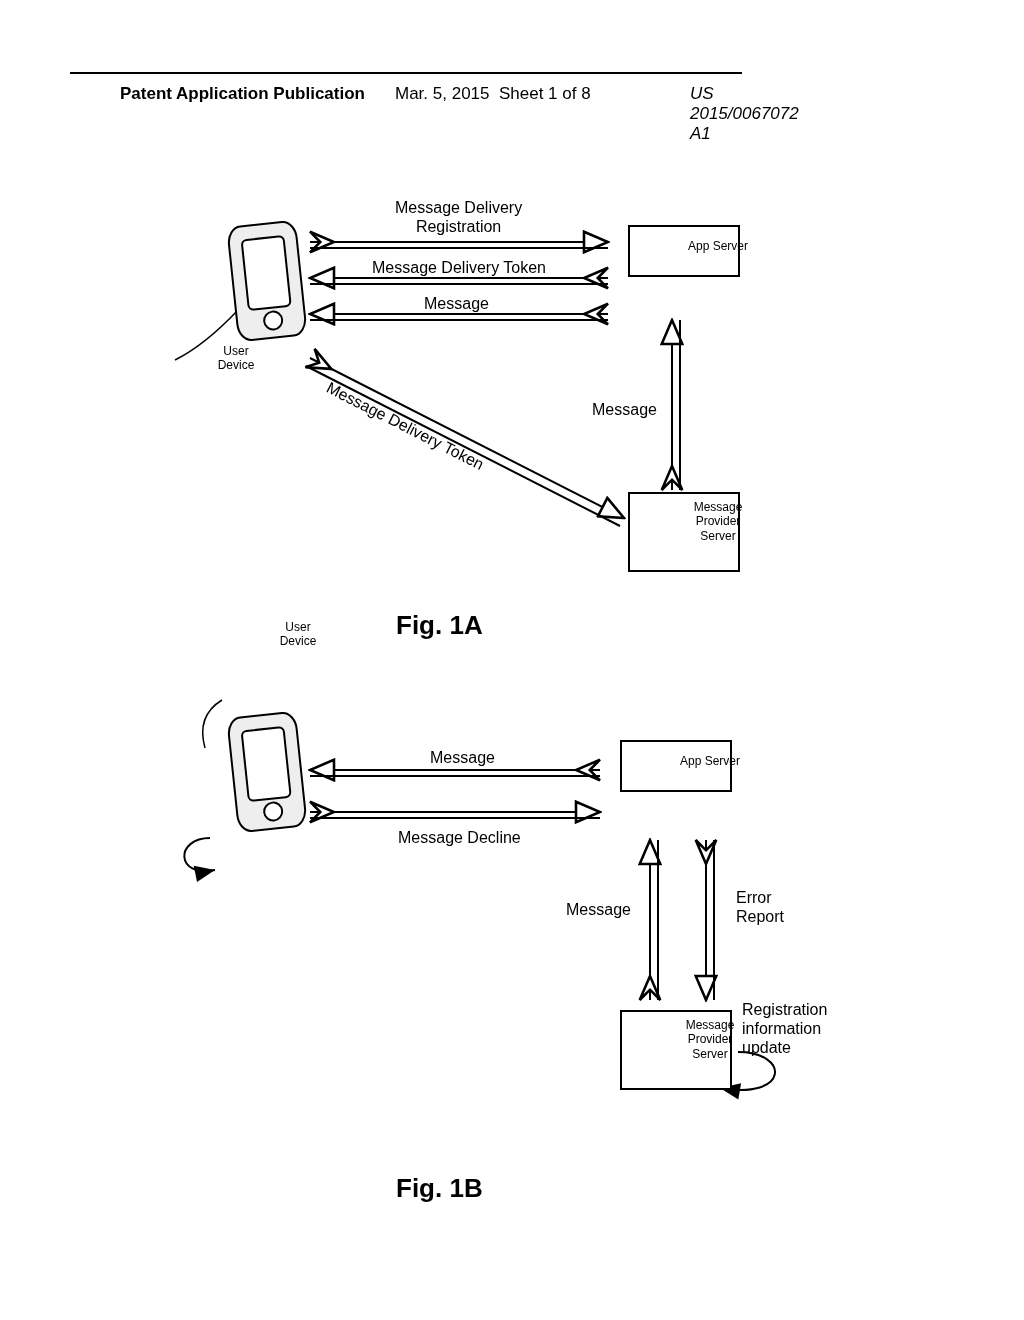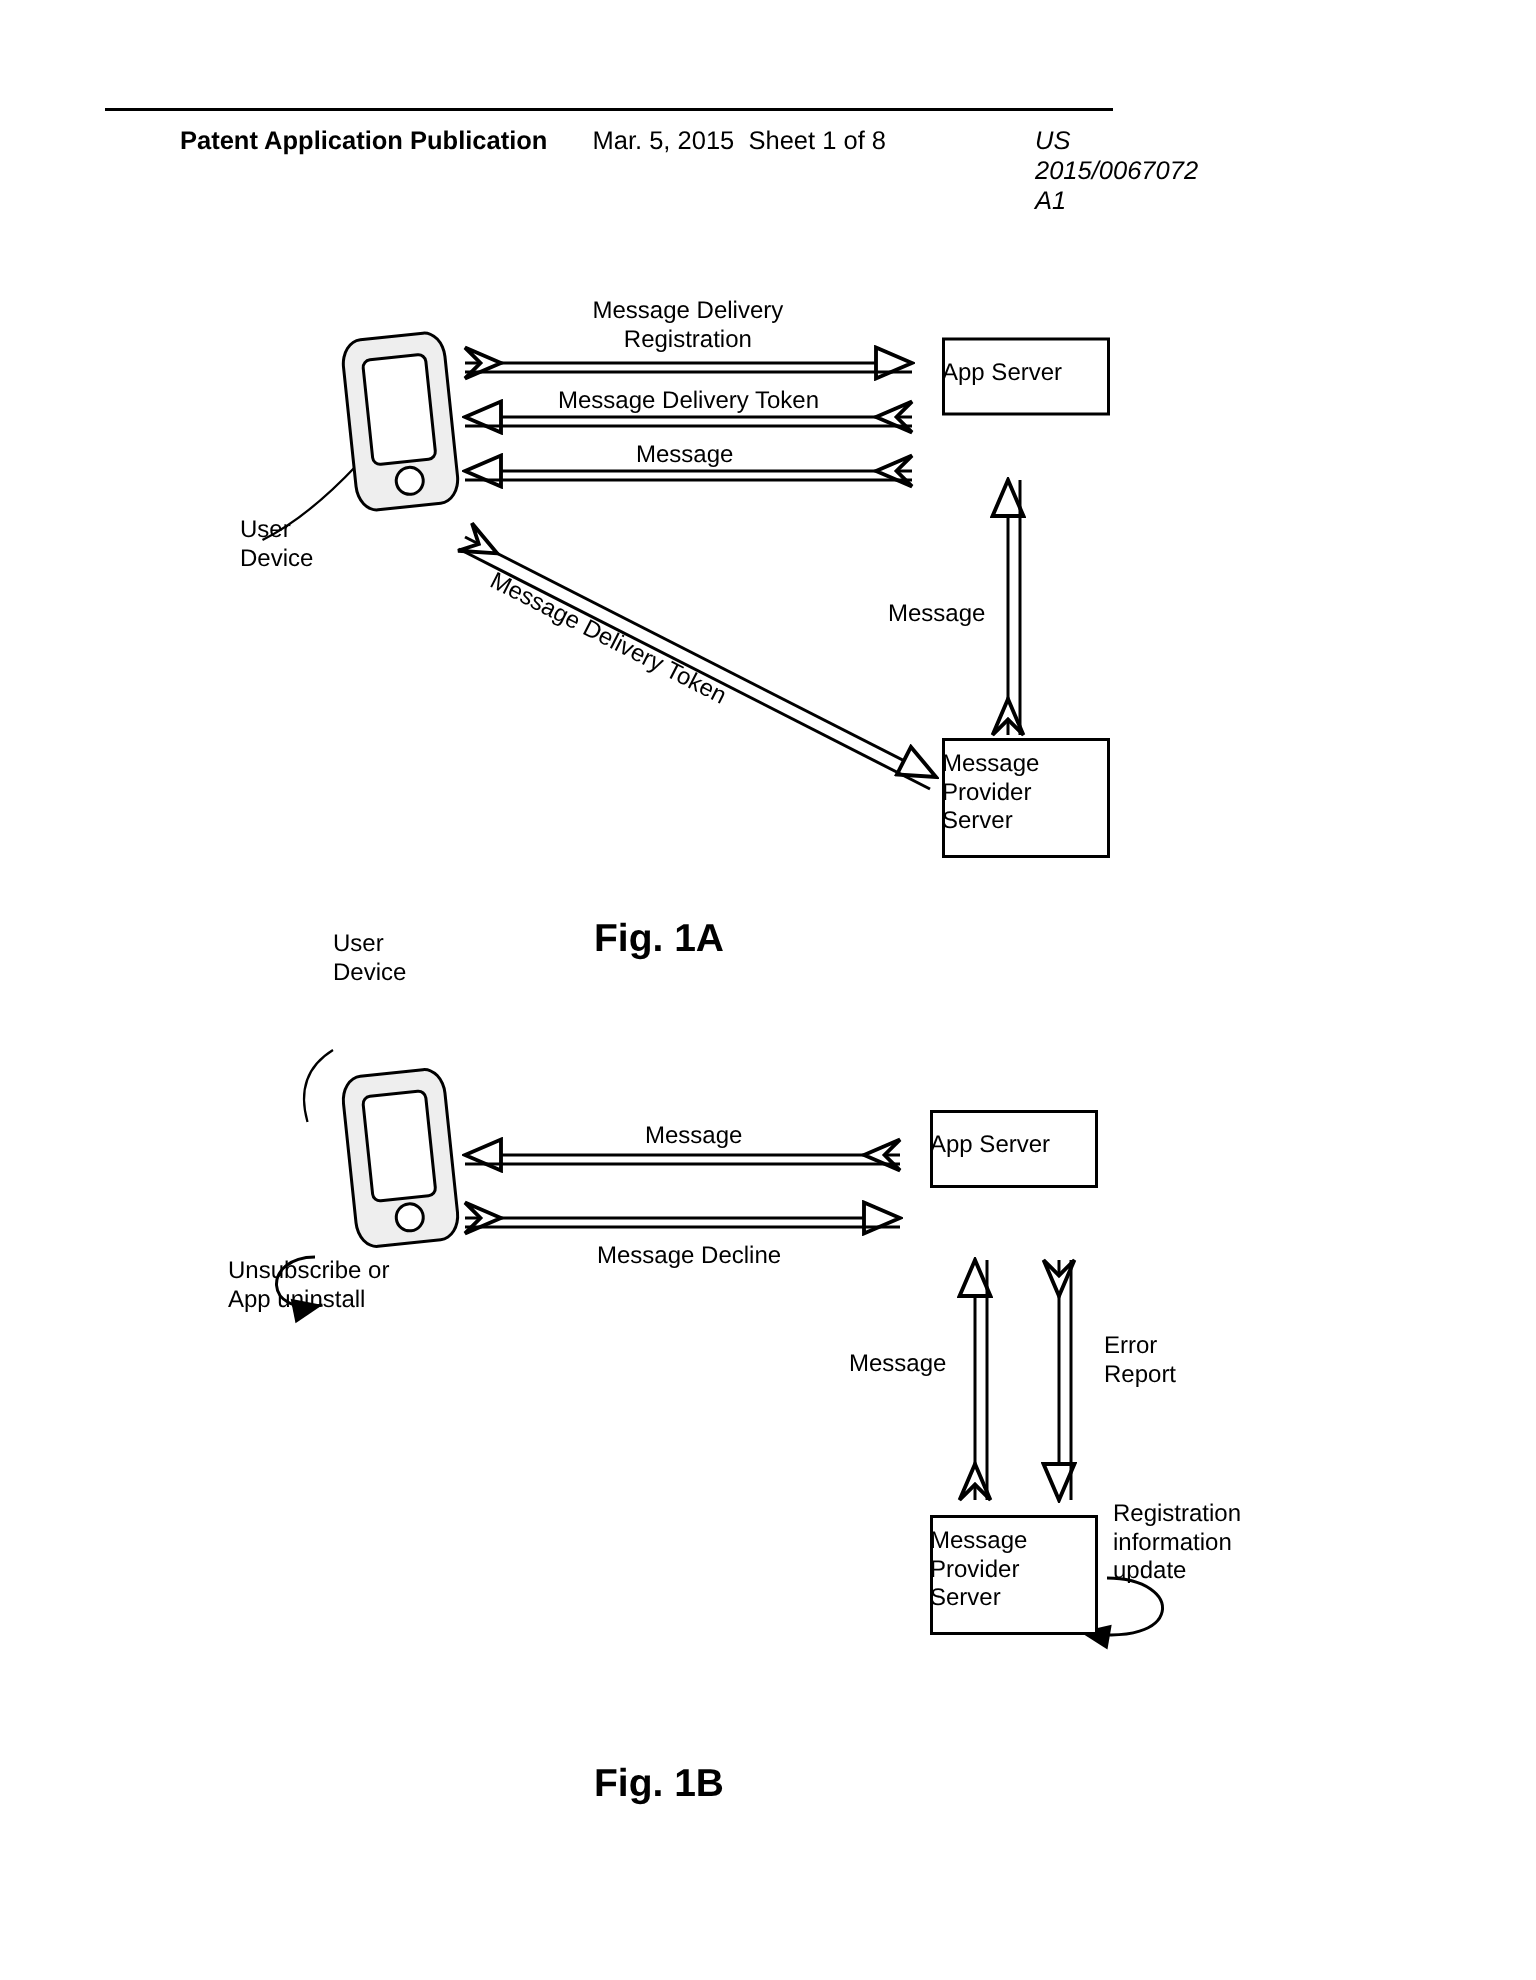--- a/index.html
+++ b/index.html
@@ -24,21 +24,21 @@
   }
   .hdr {
     position: absolute;
     top: 84px;
     font-size: 17px;
   }
   .hdr.left  { left: 120px; font-weight: bold; }
   .hdr.mid   { left: 395px; }
   .hdr.right { left: 690px; font-style: italic; }
   .figlabel  { position:absolute; font-size:26px; font-weight:bold; }
-  .boxlabel  { position:absolute; font-size:16px; line-height:1.2; }
+  .boxlabel  { position:absolute; font-size:12px; text-align:center; line-height:1.2;padding-left:36px; }
   .arrowlabel{ position:absolute; font-size:16px; text-align:center; line-height:1.2; white-space:nowrap; }
 
   
   .phone {
     position:absolute;
     width:66px; height:112px;
     border:2px solid #000;
     border-radius:14px/18px;
     background:#eee;
     transform:rotate(-6deg);
@@ -149,22 +149,20 @@
 
   <line x1="706" y1="200" x2="706" y2="360" stroke="#000" stroke-width="2" marker-start="url(#tB)" marker-end="url(#hB)"></line>
   <line x1="714" y1="200" x2="714" y2="360" stroke="#000" stroke-width="2"></line>
 
   <path d="M738 412 C790 412 790 460 720 448" fill="none" stroke="#000" stroke-width="2" marker-end="url(#hBs)"></path>
 </svg>
 
 <div class="boxlabel" style="left:222px;top:620px;white-space:pre-line;width:80px;">User
 Device</div>
 <div class="phone" style="left:232px;top:714px;"></div>
-<div class="boxlabel" style="left:152px;top:838px;white-space:pre-line;width:150px;">Unsubscribe or
-App uninstall</div>
 
 <div class="appbox" style="left:620px;top:740px;width:108px;height:48px;"></div>
 <div class="boxlabel" style="left:620px;top:754px;width:108px;">App Server</div>
 
 <div class="msgbox" style="left:620px;top:1010px;width:108px;height:76px;"></div>
 <div class="boxlabel" style="left:620px;top:1018px;width:108px;white-space:pre-line;">Message
 Provider
 Server</div>
 
 <div class="arrowlabel" style="left:430px;top:748px;">Message</div>

